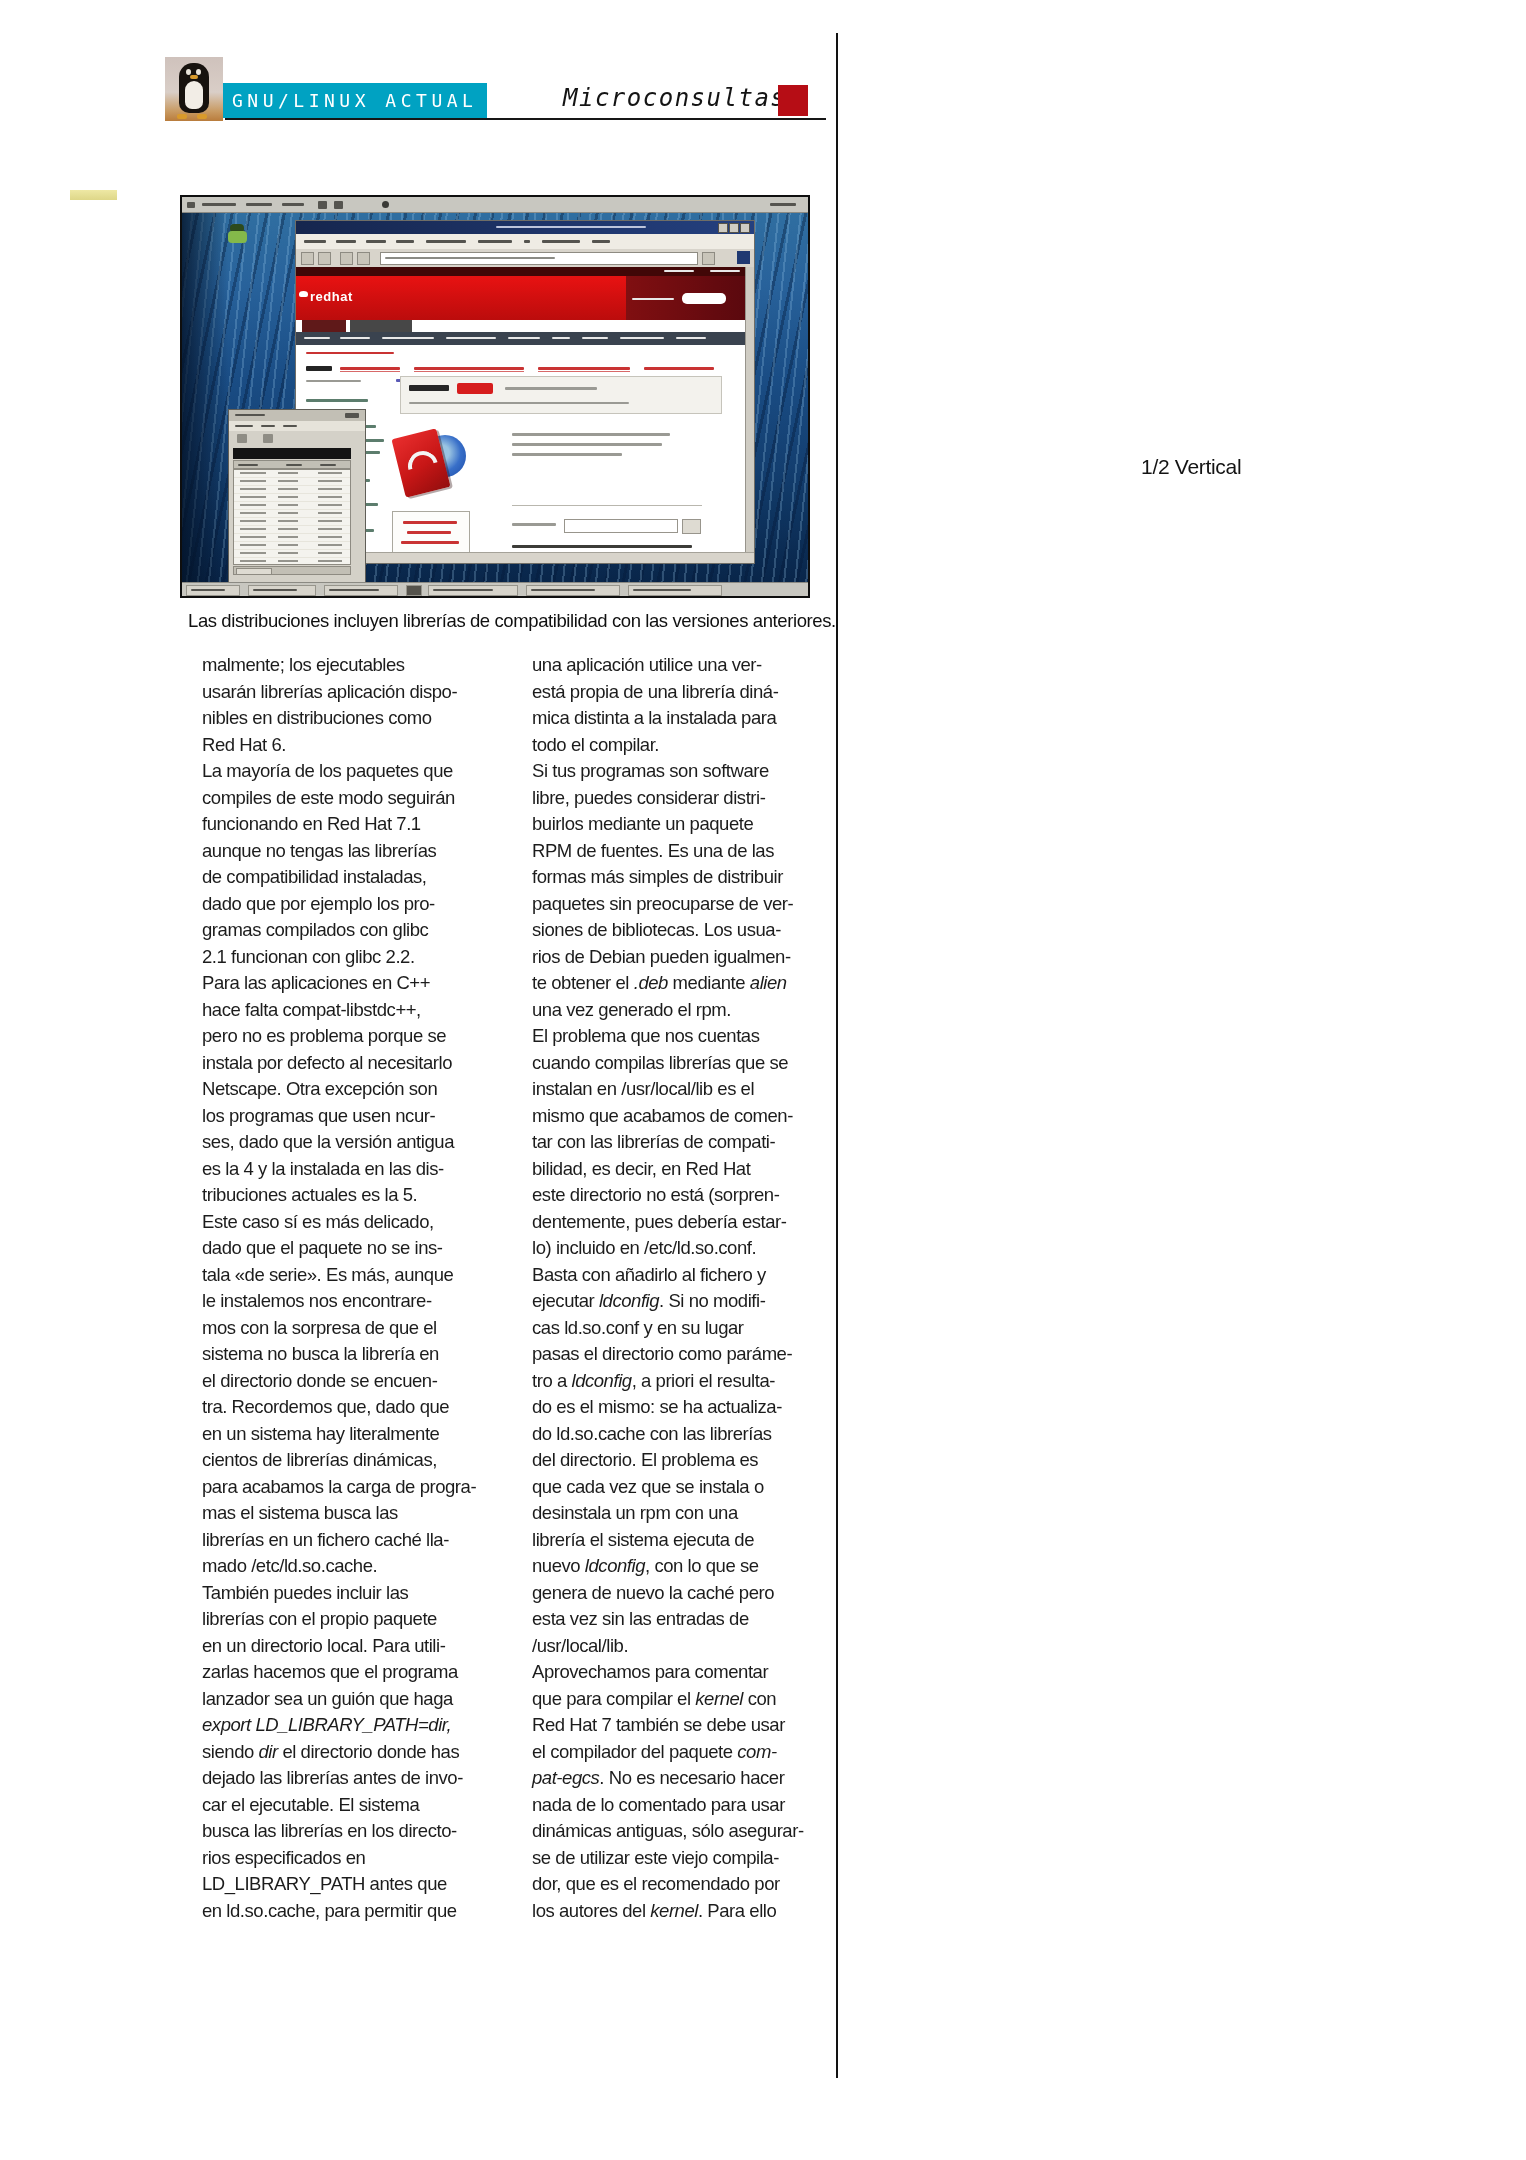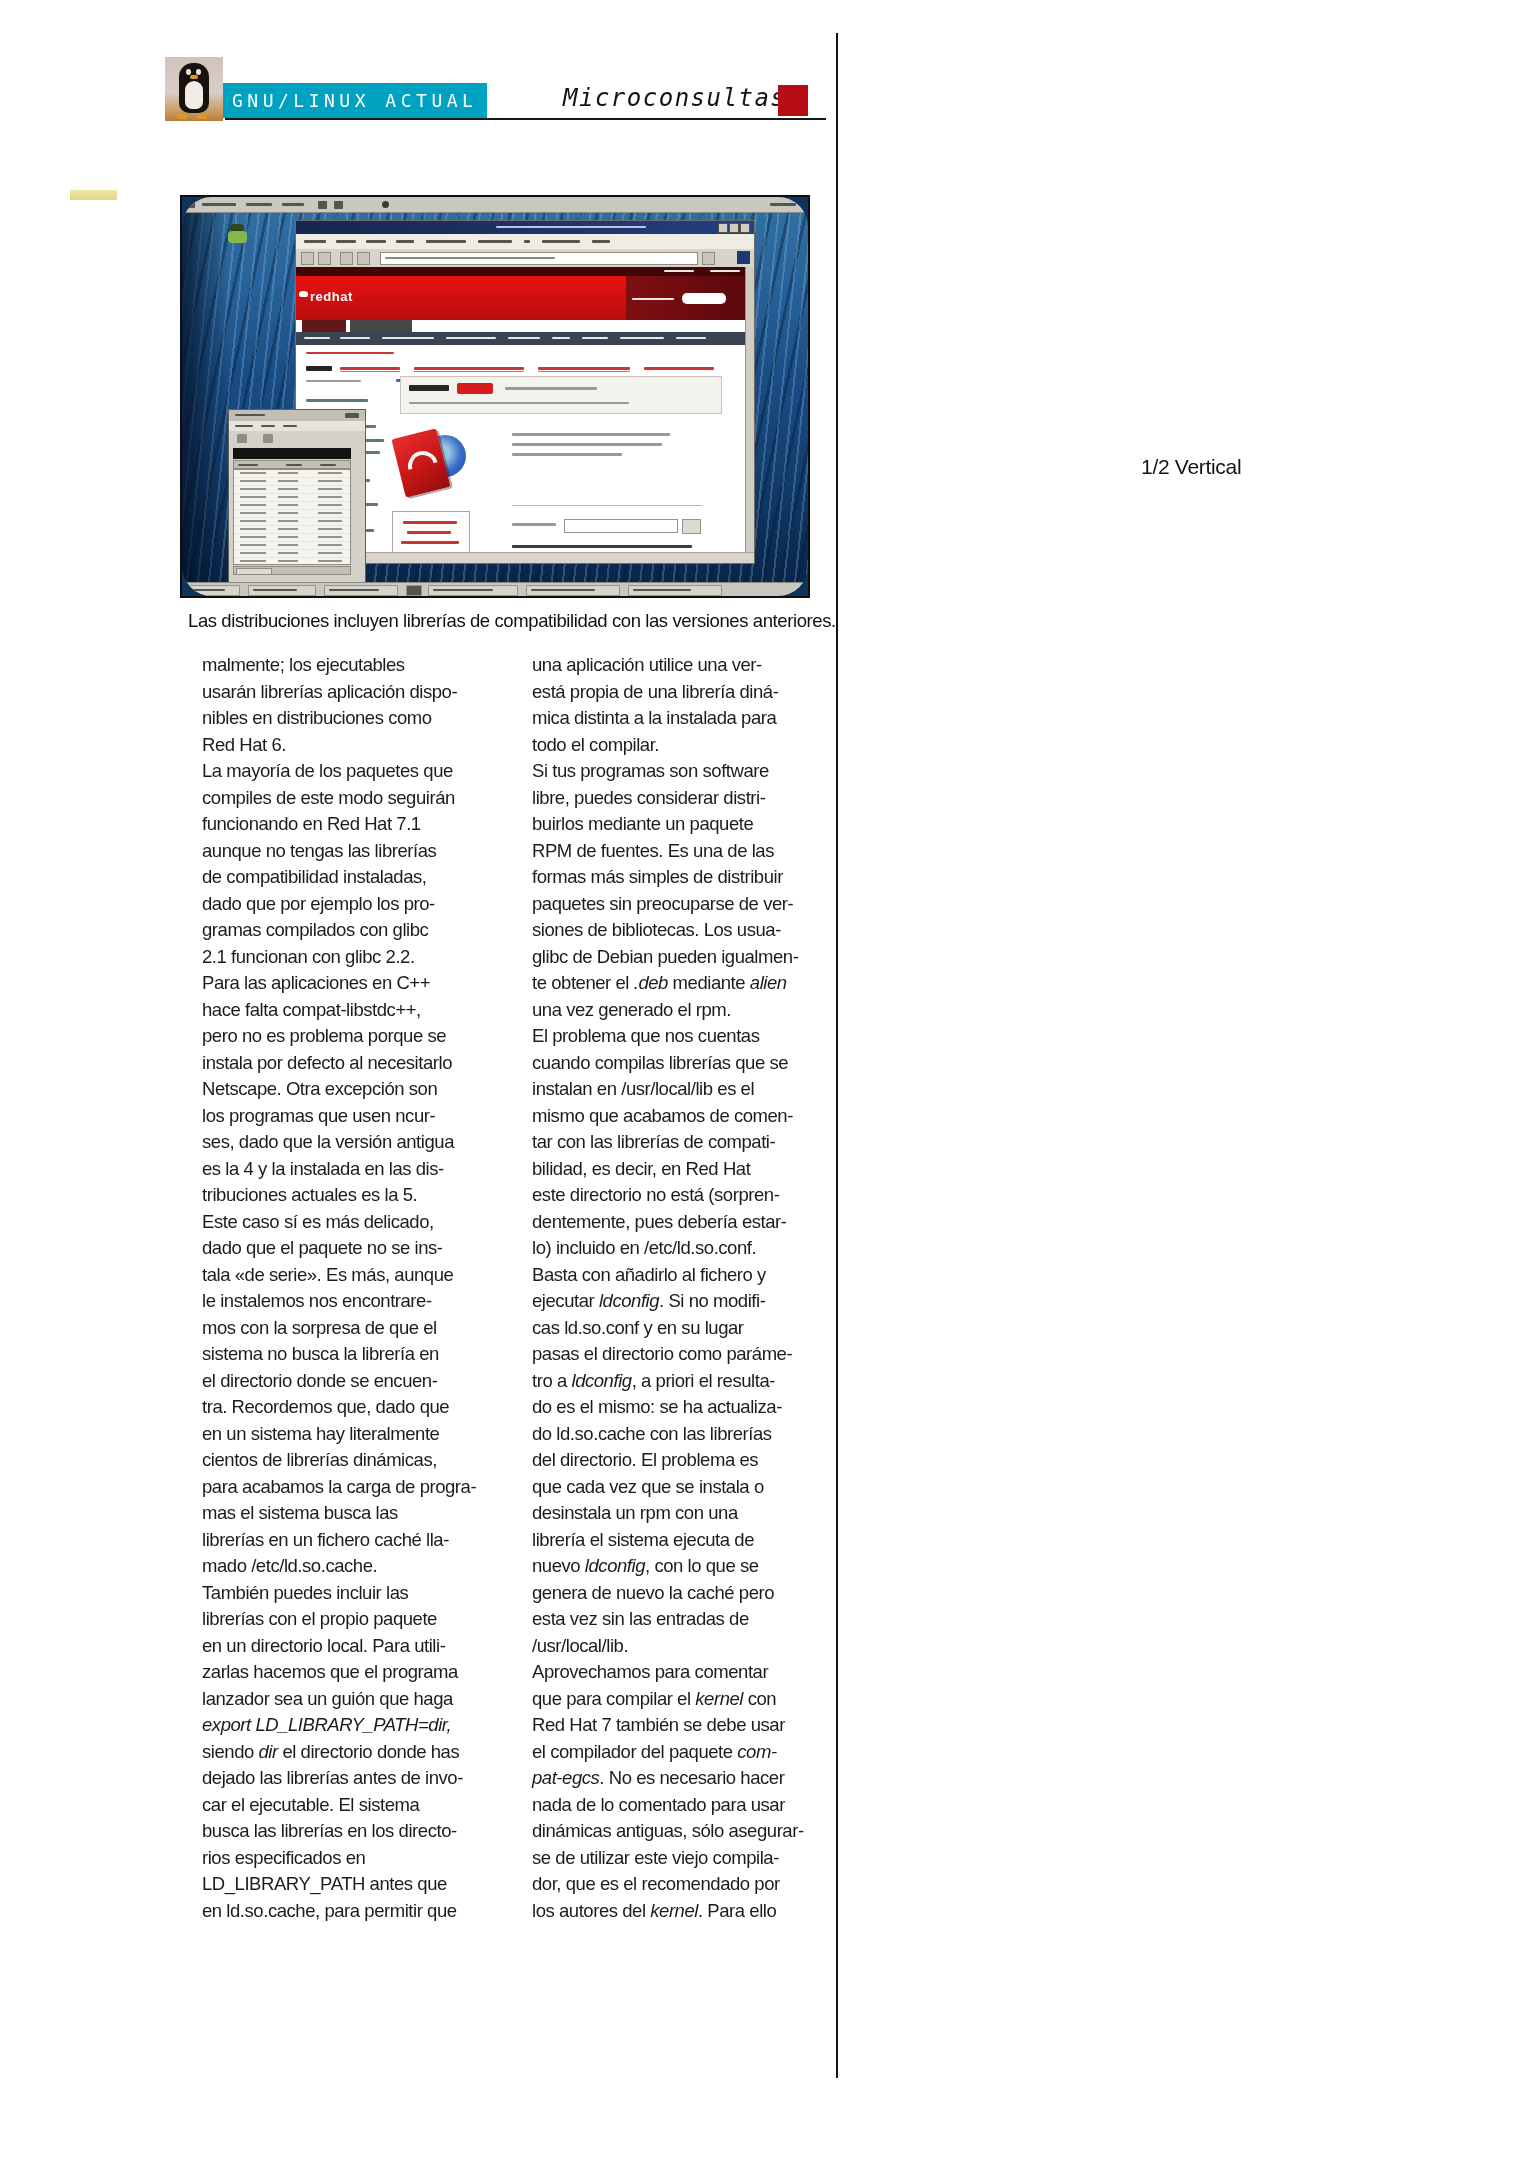--- a/index.html
+++ b/index.html
@@ -26,21 +26,21 @@
   .red-square{left:778px;top:85px;width:30px;height:31px;background:#b60d15;}
   .header-rule{left:225px;top:118px;width:601px;height:2px;background:#161616;}
   .yellow-dash{left:70px;top:190px;width:47px;height:10px;background:linear-gradient(180deg,#eee8a4,#ded788);}
 
   
   .v-divider{left:836px;top:33px;width:2px;height:2045px;background:#121212;}
   .half-vertical{left:1141px;top:455px;font-size:21px;letter-spacing:-0.3px;color:#141414;white-space:nowrap;}
 
   
   .figure{left:180px;top:195px;width:630px;height:403px;border:2px solid #0e0e0e;box-sizing:border-box;background:#10335c;}
-  .shot{position:absolute;inset:0;overflow:hidden;filter:blur(0.45px) saturate(1.05);border-radius:30px;}
+  .shot{position:absolute;inset:0;overflow:hidden;filter:blur(0.45px) saturate(1.05);}
   .water{position:absolute;inset:0;
     background:
       repeating-linear-gradient(96deg,rgba(160,205,235,0.25) 0 2px,rgba(0,0,0,0) 2px 11px),
       repeating-linear-gradient(102deg,rgba(5,25,55,0.38) 0 3px,rgba(0,0,0,0) 3px 17px),
       linear-gradient(180deg,#34719f 0%,#2a6298 22%,#1c4d82 45%,#153e6c 68%,#0c2c52 88%,#092343 100%);}
   .water-dark{position:absolute;left:0;top:0;width:46px;height:100%;background:linear-gradient(90deg,rgba(4,18,38,.8),rgba(4,18,38,0));}
 
   .dash{position:absolute;height:3px;background:#55544f;border-radius:1px;}
   .wdash{position:absolute;height:3px;background:#e8e8e8;border-radius:1px;}
 
@@ -390,21 +390,21 @@
     <div class="line"><span>está propia de una librería diná-</span></div>
     <div class="line"><span>mica distinta a la instalada para</span></div>
     <div class="line"><span>todo el compilar.</span></div>
     <div class="line"><span>Si tus programas son software</span></div>
     <div class="line"><span>libre, puedes considerar distri-</span></div>
     <div class="line"><span>buirlos mediante un paquete</span></div>
     <div class="line"><span>RPM de fuentes. Es una de las</span></div>
     <div class="line"><span>formas más simples de distribuir</span></div>
     <div class="line"><span>paquetes sin preocuparse de ver-</span></div>
     <div class="line"><span>siones de bibliotecas. Los usua-</span></div>
-    <div class="line"><span>glibc de Debian pueden igualmen-</span></div>
+    <div class="line"><span>rios de Debian pueden igualmen-</span></div>
     <div class="line"><span>te obtener el </span><i>.deb</i><span> mediante </span><i>alien</i></div>
     <div class="line"><span>una vez generado el rpm.</span></div>
     <div class="line"><span>El problema que nos cuentas</span></div>
     <div class="line"><span>cuando compilas librerías que se</span></div>
     <div class="line"><span>instalan en /usr/local/lib es el</span></div>
     <div class="line"><span>mismo que acabamos de comen-</span></div>
     <div class="line"><span>tar con las librerías de compati-</span></div>
     <div class="line"><span>bilidad, es decir, en Red Hat</span></div>
     <div class="line"><span>este directorio no está (sorpren-</span></div>
     <div class="line"><span>dentemente, pues debería estar-</span></div>

